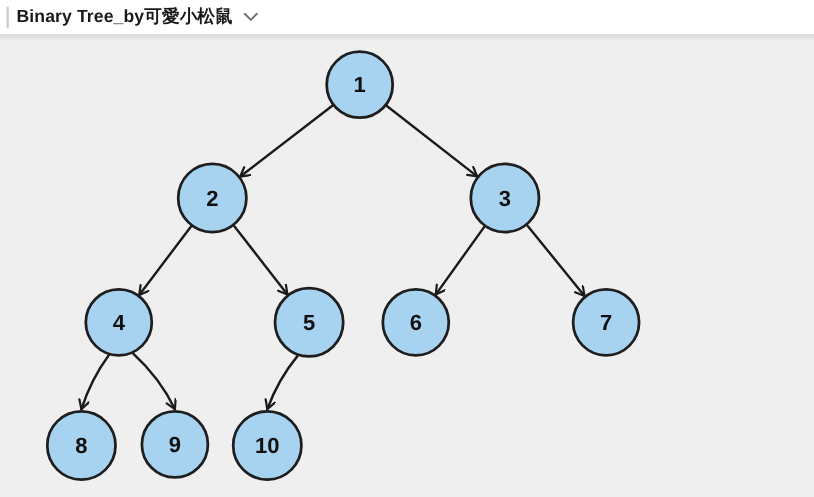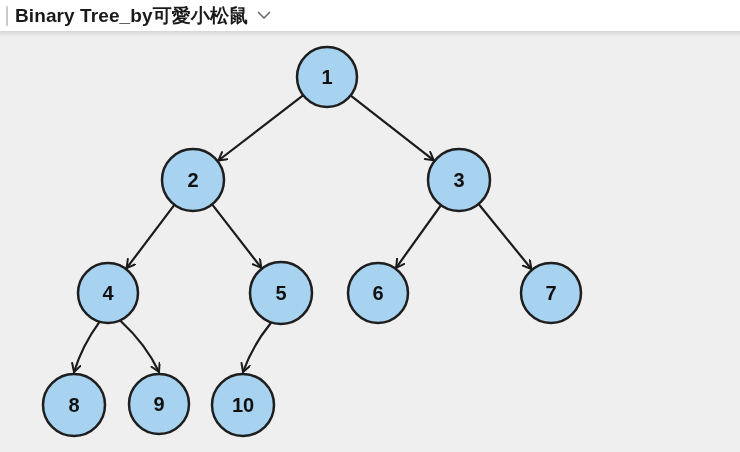--- a/index.html
+++ b/index.html
@@ -23,21 +23,21 @@
     background: linear-gradient(#d6d6d6, rgba(239,239,239,0));
   }
   .pane-divider {
     width: 2px; height: 20px; background: #c9c9c9;
     margin-left: 6px; border-radius: 1px;
   }
   .title-row {
     display: flex; align-items: center; margin-left: 7px; cursor: pointer;
   }
   .title {
-    font-size: 19px; font-weight: bold; color: #1a1a1a;
+    font-size: 16px; font-weight: bold; color: #1a1a1a;
     letter-spacing: 0.1px; white-space: nowrap;
   }
   .chevron { margin-left: 9px; display: block; }
   .node-label {
     font-family: "Liberation Sans", sans-serif;
     font-weight: bold; font-size: 20px; fill: #111111;
     pointer-events: none;
   }
 </style>
 </head>

